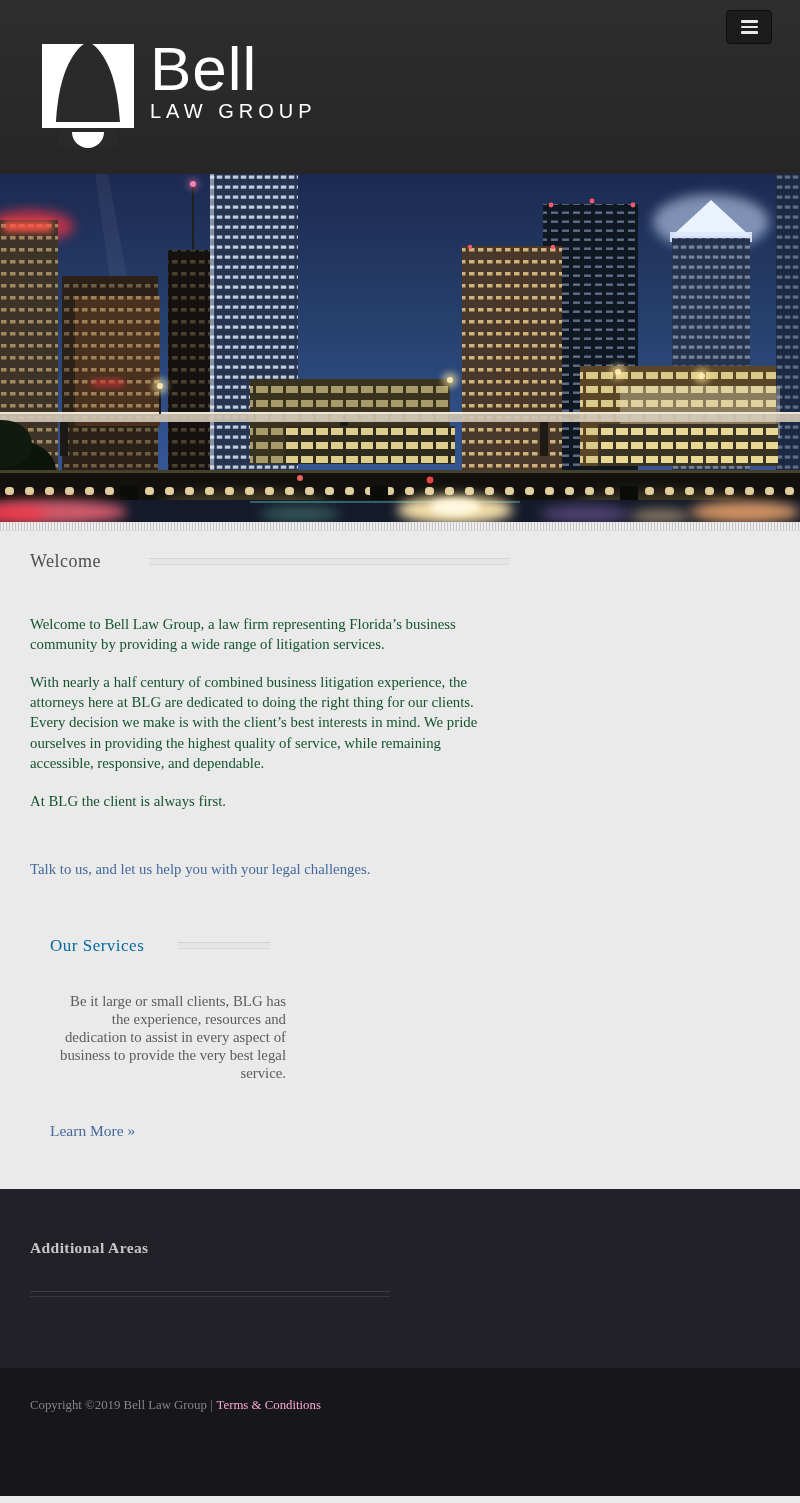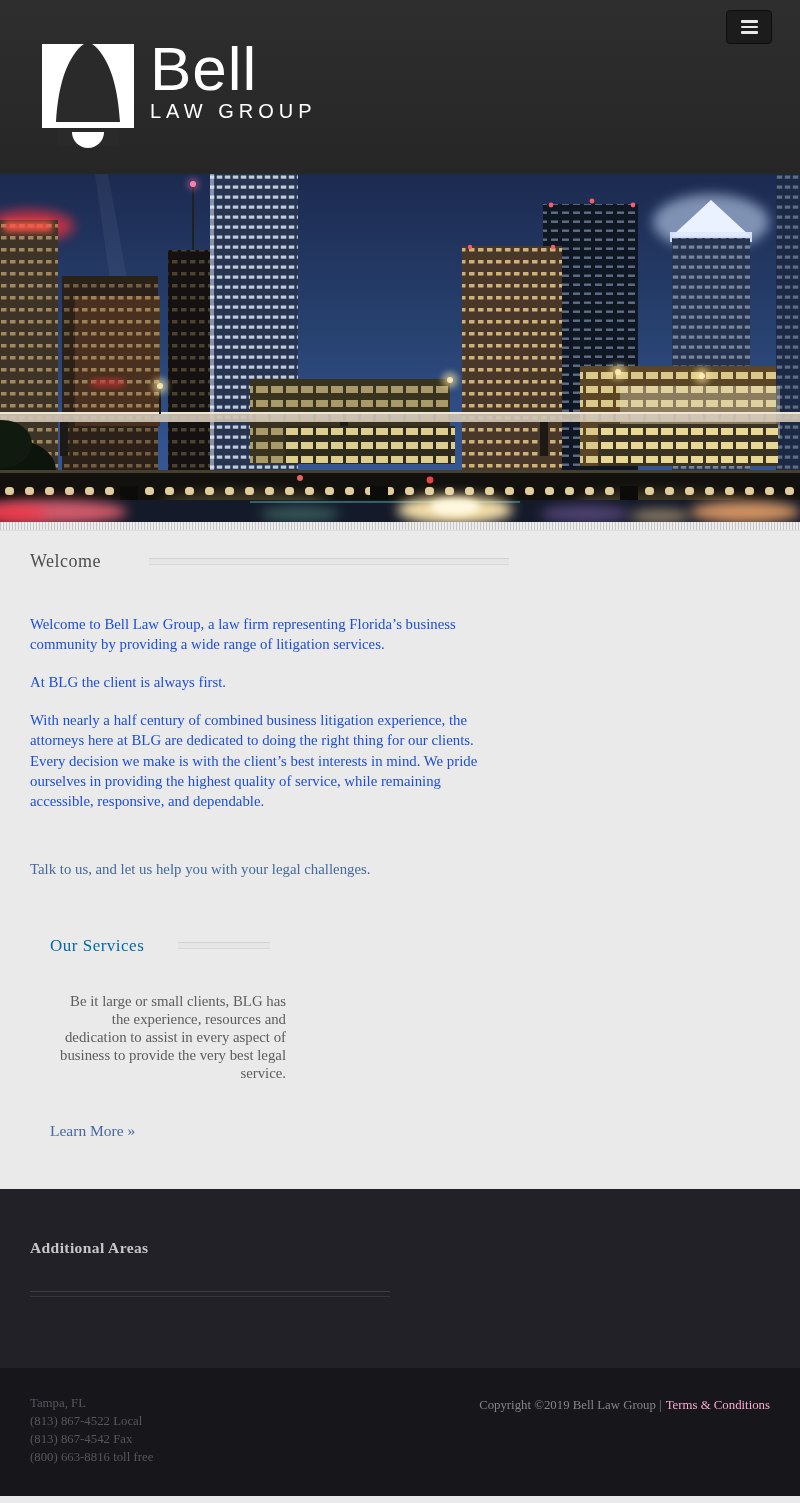--- a/index.html
+++ b/index.html
@@ -68,21 +68,21 @@
     border-top:1px solid #d2d2d2;
     border-bottom:1px solid #d9d9d9;
     background:#e6e6e6;
   }
   .h-line.welcome-line{width:360px;margin-left:48px;}
   .h-line.services-line{width:92px;margin-left:34px;}
   .welcome p{
     width:472px;
     margin:0 0 18px 0;
     font-size:14.8px; line-height:1.36;
-    color:#1d4ed8;
+    color:#14532d;
   }
   .welcome p.first{margin-top:42px;}
   a.text-link{color:#44699c;text-decoration:none;}
   .cta{font-size:14.8px;margin-top:32px;display:inline-block;}
   .services{margin-top:58px;margin-left:20px;width:236px;}
   .services p{
     margin:36px 0 0 0;
     font-size:14.8px;line-height:1.22;color:#5c5c5c;text-align:right;
   }
   .learn-more{
@@ -280,44 +280,38 @@
 <div class="hero-strip"></div>
 
 <main class="content">
 
   <section class="welcome">
     <div class="heading-row">
       <h1>Welcome</h1>
       <div class="h-line welcome-line"></div>
     </div>
     <p class="first">Welcome to Bell Law Group, a law firm representing Florida’s business community by providing a wide range of litigation services.</p>
+    <p>With nearly a half century of combined business litigation experience, the attorneys here at BLG are dedicated to doing the right thing for our clients. Every decision we make is with the client’s best interests in mind. We pride ourselves in providing the highest quality of service, while remaining accessible, responsive, and dependable.</p>
     <p>At BLG the client is always first.</p>
-    <p>With nearly a half century of combined business litigation experience, the attorneys here at BLG are dedicated to doing the right thing for our clients. Every decision we make is with the client’s best interests in mind. We pride ourselves in providing the highest quality of service, while remaining accessible, responsive, and dependable.</p>
     <a href="#" class="text-link cta">Talk to us, and let us help you with your legal challenges.</a>
   </section>
 
   <section class="services">
     <div class="heading-row">
       <h2>Our Services</h2>
       <div class="h-line services-line"></div>
     </div>
     <p>Be it large or small clients, BLG has the experience, resources and dedication to assist in every aspect of business to provide the very best legal service.</p>
     <a href="#" class="text-link learn-more">Learn More »</a>
   </section>
 
 </main>
 
 <div class="footer-top">
   <h3>Additional Areas</h3>
   <div class="f-line"></div>
 </div>
 
 <footer class="footer-bottom">
-  <div class="contact">
-    <div>Tampa, FL</div>
-    <div>(813) 867-4522 Local</div>
-    <div>(813) 867-4542 Fax</div>
-    <div>(800) 663-8816 toll free</div>
-  </div>
   <div class="copyright">
     <span>Copyright ©2019 Bell Law Group |</span><a href="#">Terms &amp; Conditions</a>
   </div>
 </footer>
 
 </body></html>

